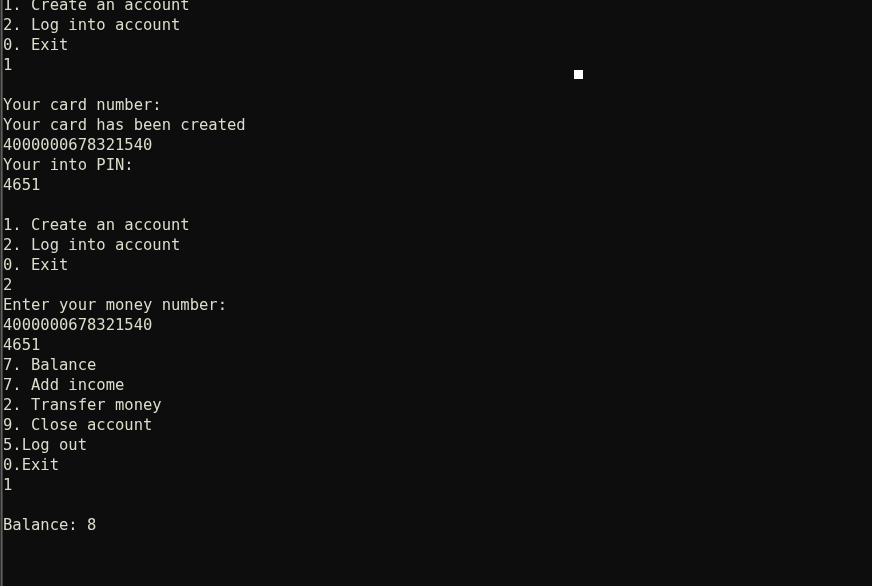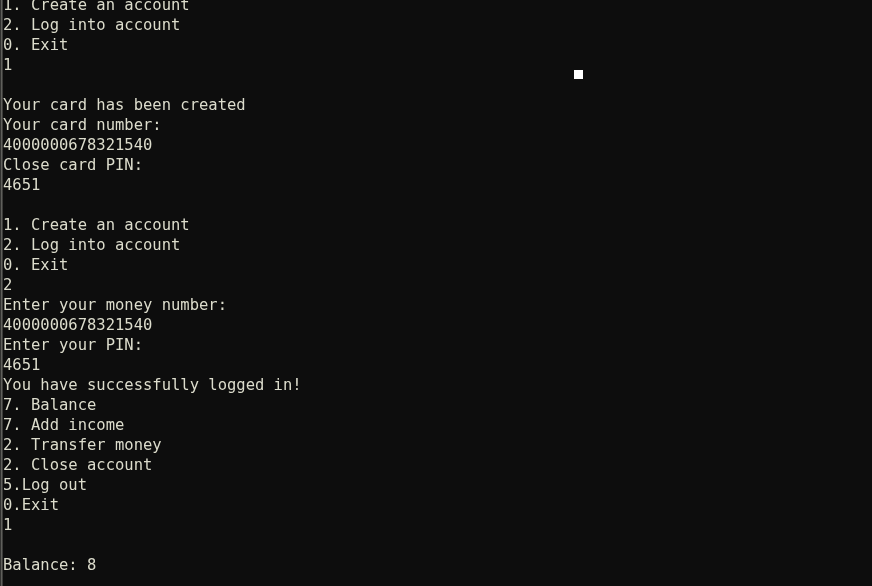--- a/index.html
+++ b/index.html
@@ -60,39 +60,37 @@
 <div id="screen">
 
   <div id="gutter"></div>
 
   <div id="console">
     <div class="line">1. Create an account</div>
     <div class="line">2. Log into account</div>
     <div class="line">0. Exit</div>
     <div class="line">1</div>
     <div class="line blank"></div>
+    <div class="line">Your card number:</div>
     <div class="line">Your card has been created</div>
-    <div class="line">Your card number:</div>
     <div class="line">4000000678321540</div>
-    <div class="line">Close card PIN:</div>
+    <div class="line">Your into PIN:</div>
     <div class="line">4651</div>
     <div class="line blank"></div>
     <div class="line">1. Create an account</div>
     <div class="line">2. Log into account</div>
     <div class="line">0. Exit</div>
     <div class="line">2</div>
     <div class="line">Enter your money number:</div>
     <div class="line">4000000678321540</div>
-    <div class="line">Enter your PIN:</div>
     <div class="line">4651</div>
-    <div class="line">You have successfully logged in!</div>
     <div class="line">7. Balance</div>
     <div class="line">7. Add income</div>
     <div class="line">2. Transfer money</div>
-    <div class="line">2. Close account</div>
+    <div class="line">9. Close account</div>
     <div class="line">5.Log out</div>
     <div class="line">0.Exit</div>
     <div class="line">1</div>
     <div class="line blank"></div>
     <div class="line">Balance: 8</div>
   </div>
 
   <div id="cursor-block"></div>
 
 </div>

